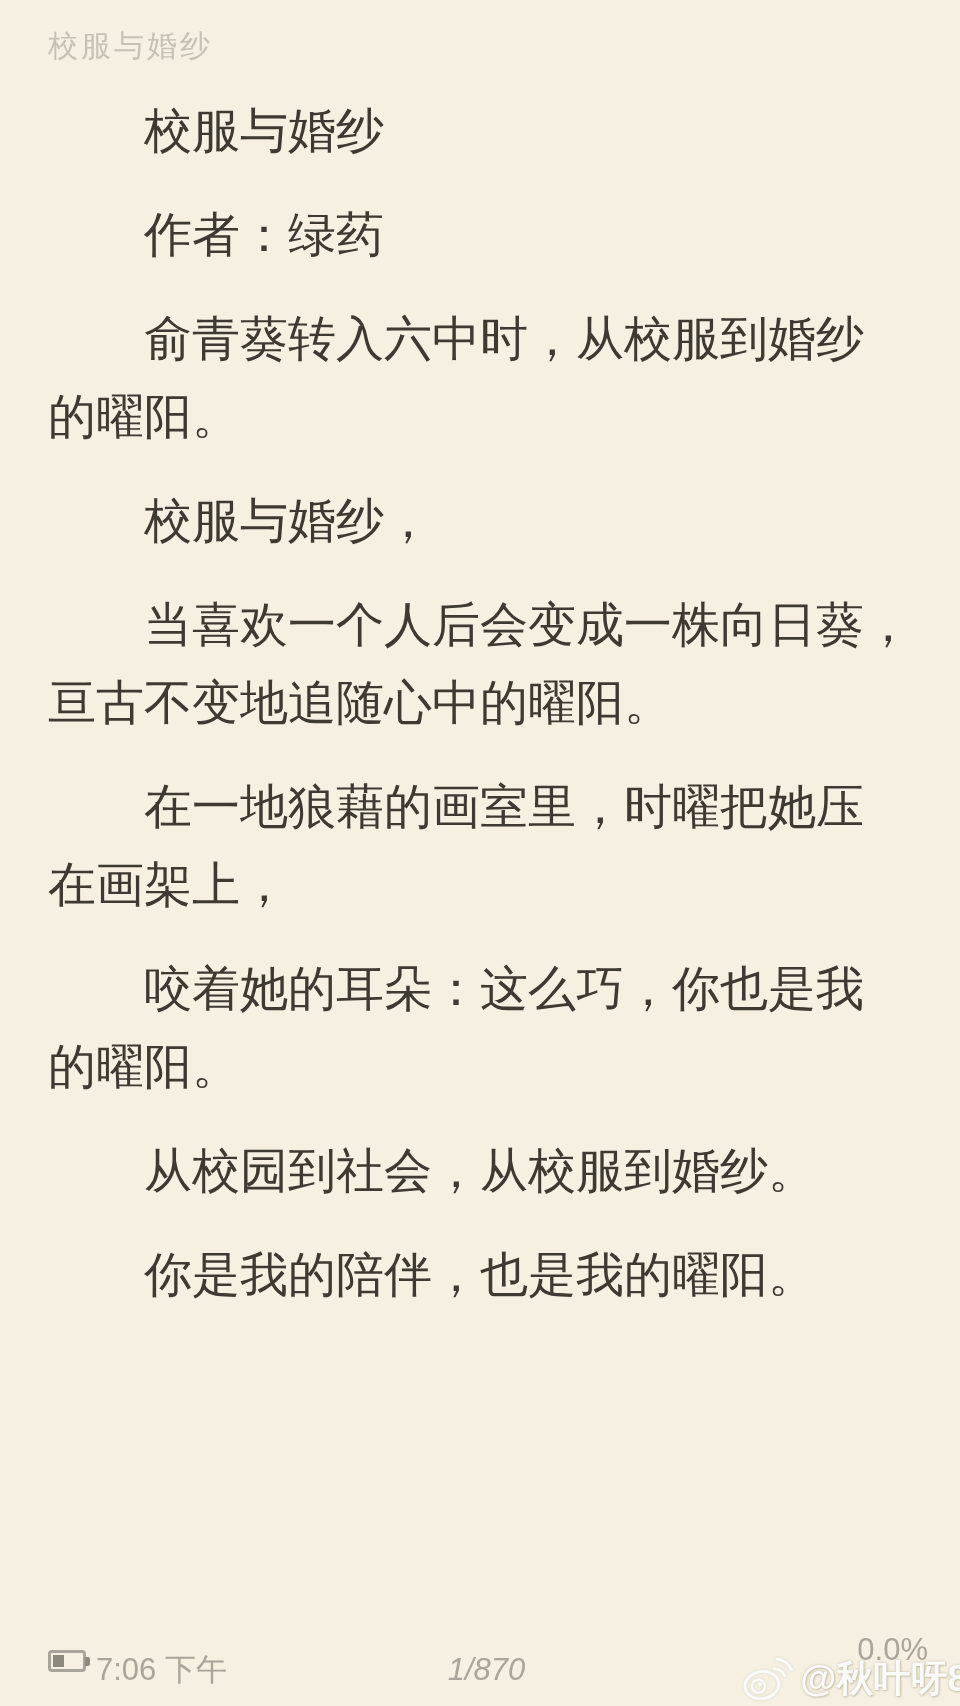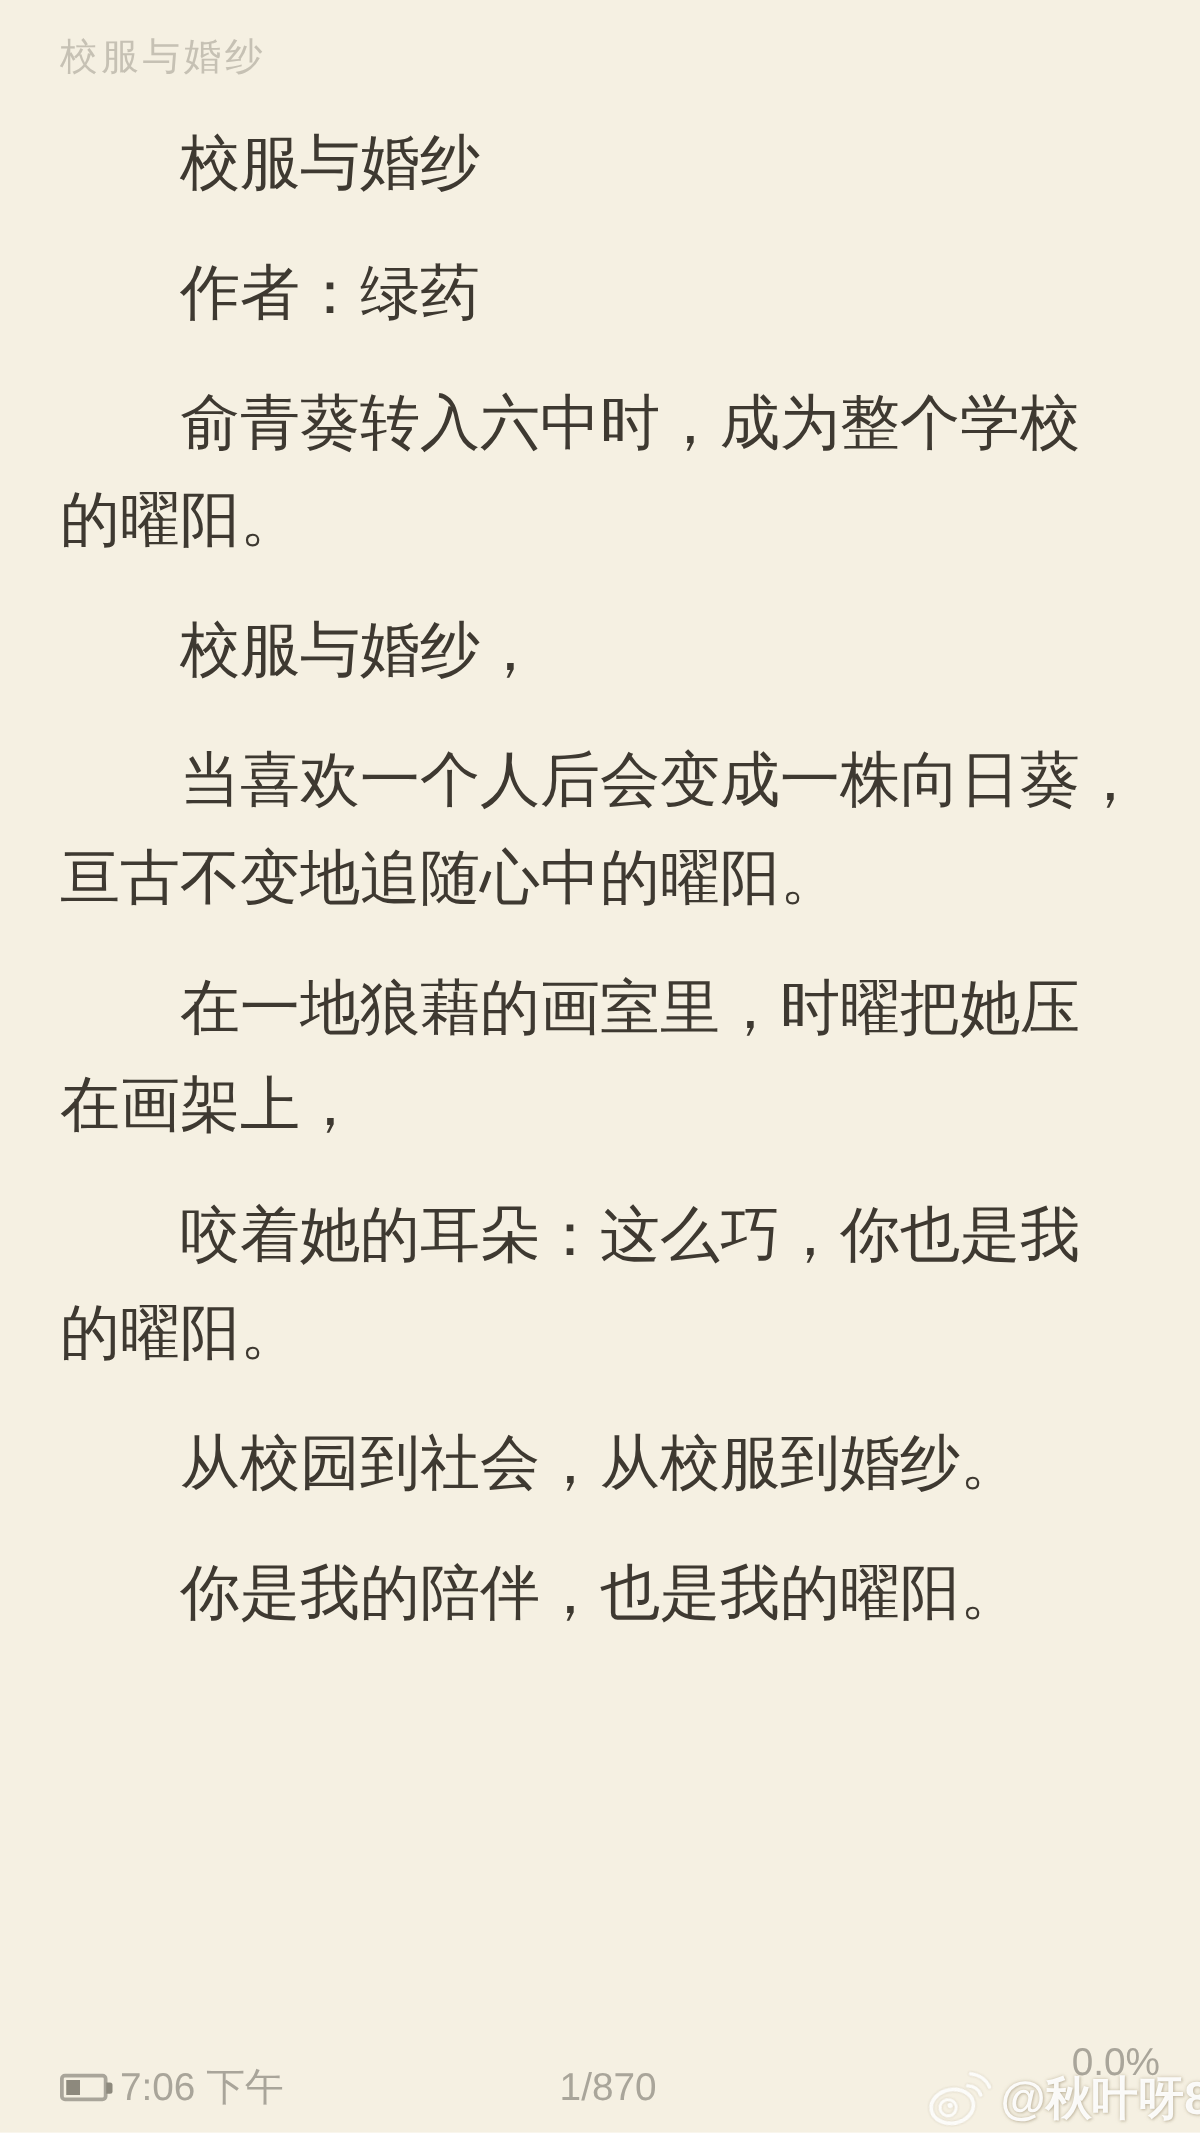--- a/index.html
+++ b/index.html
@@ -47,27 +47,27 @@
     bottom: 16px;
     height: 40px;
     color: #a9a59a;
     font-size: 31px;
     line-height: 40px;
   }
   .footer-left {
     position: absolute;
     left: 0; bottom: 0;
     display: flex;
-    align-items: center;
     gap: 10px;
   }
   .footer-center {
     position: absolute;
     left: 50%; bottom: 0;
     transform: translateX(-52%);
+    font-style: italic;
   }
   .footer-right {
     position: absolute;
     right: 0; bottom: 20px;
   }
 
   
   .battery {
     position: relative;
     width: 38px;
@@ -127,21 +127,21 @@
   <div class="chapter-header">校服与婚纱</div>
 
   <div class="reader-body">
     <p class="para">
       <span class="line first">校服与婚纱</span>
     </p>
     <p class="para">
       <span class="line first">作者：绿药</span>
     </p>
     <p class="para">
-      <span class="line first">俞青葵转入六中时，成为整个学校</span>
+      <span class="line first">俞青葵转入六中时，从校服到婚纱</span>
       <span class="line">的曜阳。</span>
     </p>
     <p class="para">
       <span class="line first">校服与婚纱，</span>
     </p>
     <p class="para">
       <span class="line first">当喜欢一个人后会变成一株向日葵，</span>
       <span class="line">亘古不变地追随心中的曜阳。</span>
     </p>
     <p class="para">

